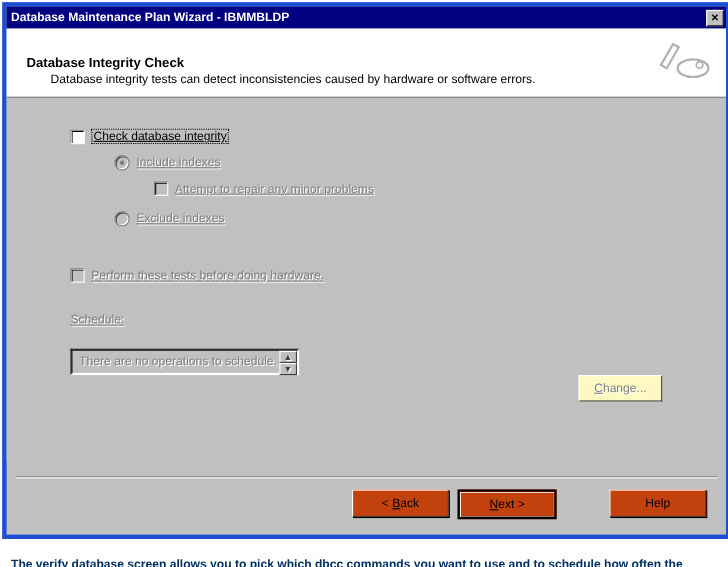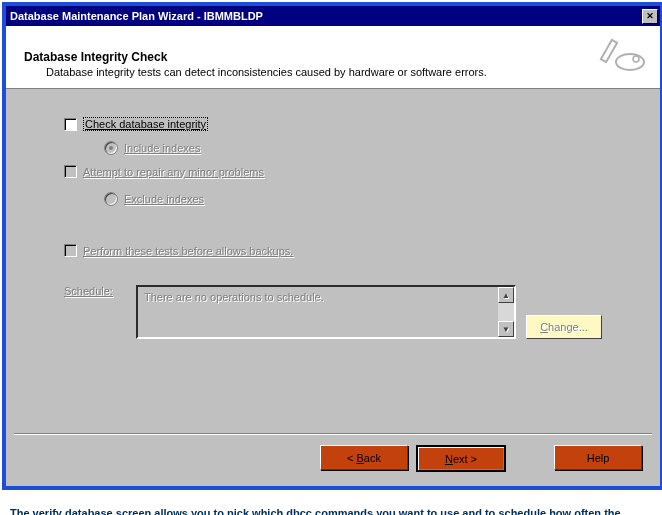--- a/index.html
+++ b/index.html
@@ -51,21 +51,21 @@
   .content {
     background: #c0c0c0;
     border-top: 1px solid #808080;
     padding: 28px 58px 12px 58px;
     min-height: 290px;
     position: relative;
   }
 
   .row { display: flex; align-items: center; margin-bottom: 10px; }
   .indent1 { margin-left: 40px; }
-  .indent2 { }
+  .indent2 { margin-left: 76px; }
 
   .checkbox {
     width: 13px; height: 13px;
     background: #fff;
     border: 1px solid #808080;
     border-right-color: #fff; border-bottom-color: #fff;
     box-shadow: inset 1px 1px 0 #000;
     margin-right: 6px;
     box-sizing: border-box;
   }
@@ -77,32 +77,33 @@
     box-shadow: inset 1px 1px 0 #404040, inset -1px -1px 0 #fff;
     margin-right: 6px;
     display: flex; align-items: center; justify-content: center;
   }
   .radio .dot { width: 4px; height: 4px; background: #808080; border-radius: 50%; }
 
   .opt-label { color: #000; text-decoration: underline; }
   .opt-label.disabled { color: #808080; text-shadow: 1px 1px 0 #fff; }
   .focus-box { border: 1px dotted #000; padding: 0 1px; }
 
-  .schedule-row { display: flex; align-items: flex-start; margin-top: 28px; }
+  .schedule-row { display: flex; align-items: flex-start; margin-top: 28px; flex-direction: column; }
   .schedule-label { width: 72px; color: #808080; text-shadow: 1px 1px 0 #fff; text-decoration: underline; }
   .schedule-box {
     flex: 1;
     height: 54px;
     background: #c0c0c0;
     border: 2px inset #fff;
     border-top-color: #808080; border-left-color: #808080;
     position: relative;
     padding: 4px 18px 4px 6px;
     color: #808080; text-shadow: 1px 1px 0 #fff;
     box-sizing: border-box;
+    margin-top: 20px;
   }
   .sb-scroll {
     position: absolute; right: 0; top: 0; bottom: 0; width: 16px;
     display: flex; flex-direction: column; justify-content: space-between;
   }
   .sb-btn {
     width: 16px; height: 16px;
     background: #c0c0c0;
     border: 1px solid #fff;
     border-right-color: #404040; border-bottom-color: #404040;
@@ -203,21 +204,21 @@
       <span class="opt-label disabled">Attempt to repair any minor problems</span>
     </div>
 
     <div class="row indent1" style="margin-top:14px;">
       <div class="radio"></div>
       <span class="opt-label disabled">Exclude indexes</span>
     </div>
 
     <div class="row" style="margin-top:38px;">
       <div class="checkbox disabled"></div>
-      <span class="opt-label disabled">Perform these tests before allows backups.</span>
+      <span class="opt-label disabled">Perform these tests before doing hardware.</span>
     </div>
 
     <div class="schedule-row">
       <div class="schedule-label">Schedule:</div>
       <div class="schedule-box">
         <span>There are no operations to schedule.</span>
         <div class="sb-scroll">
           <div class="sb-btn">▲</div>
           <div class="sb-track"></div>
           <div class="sb-btn">▼</div>

